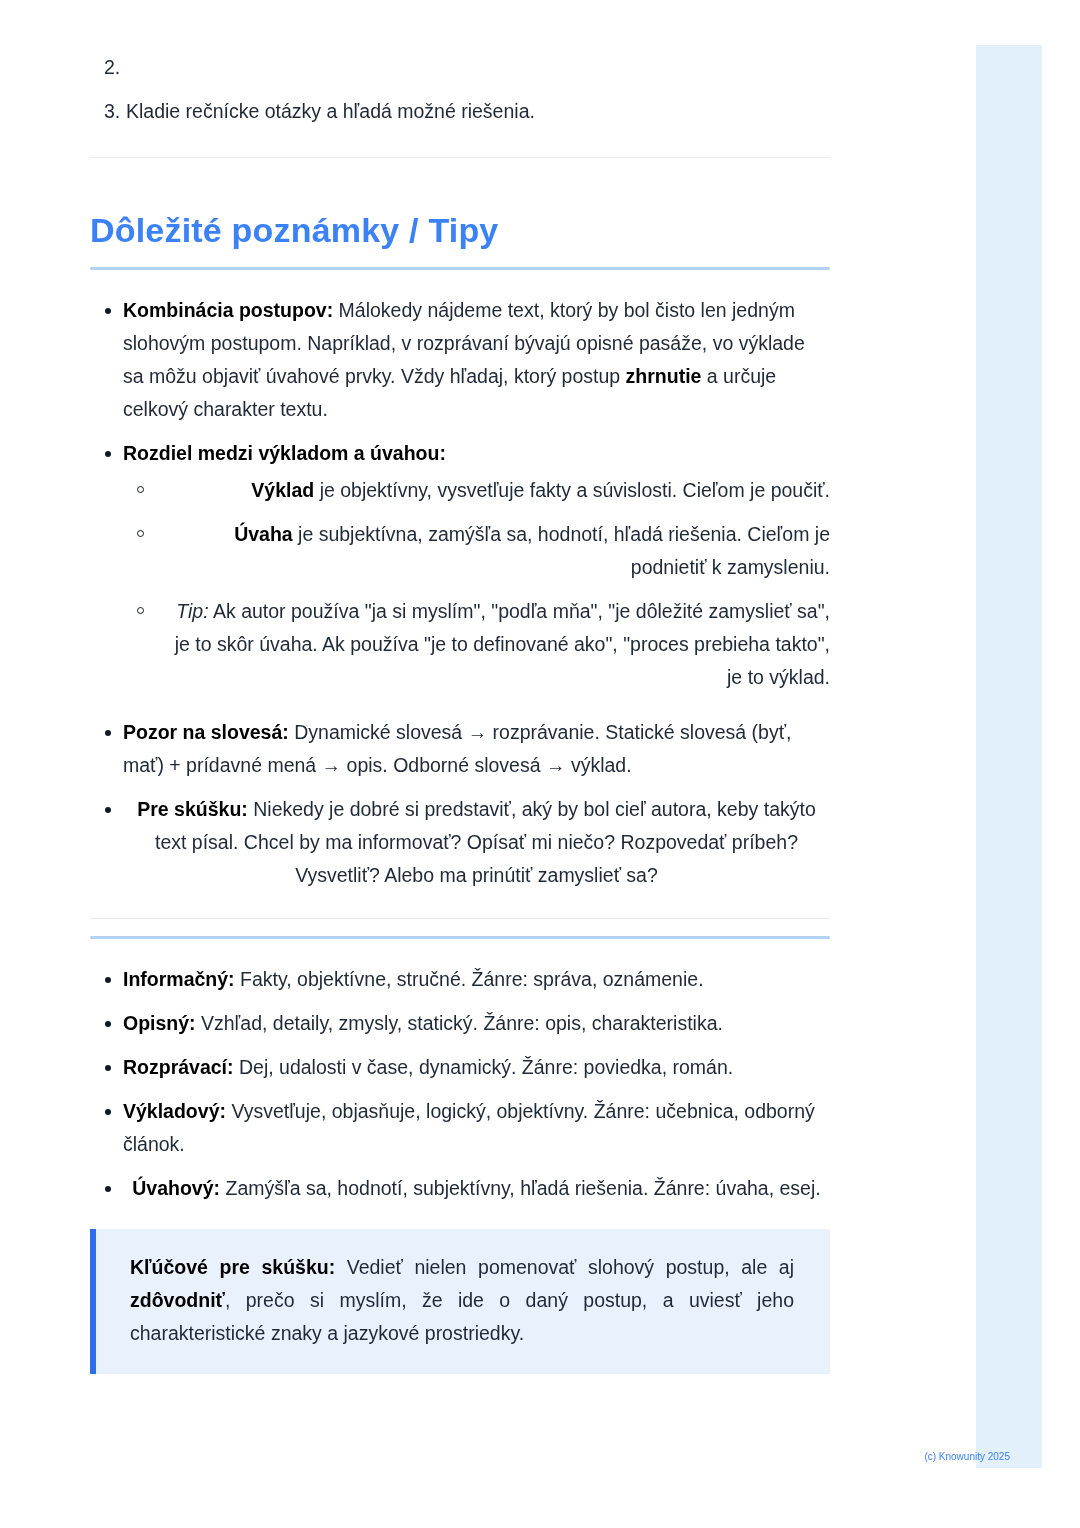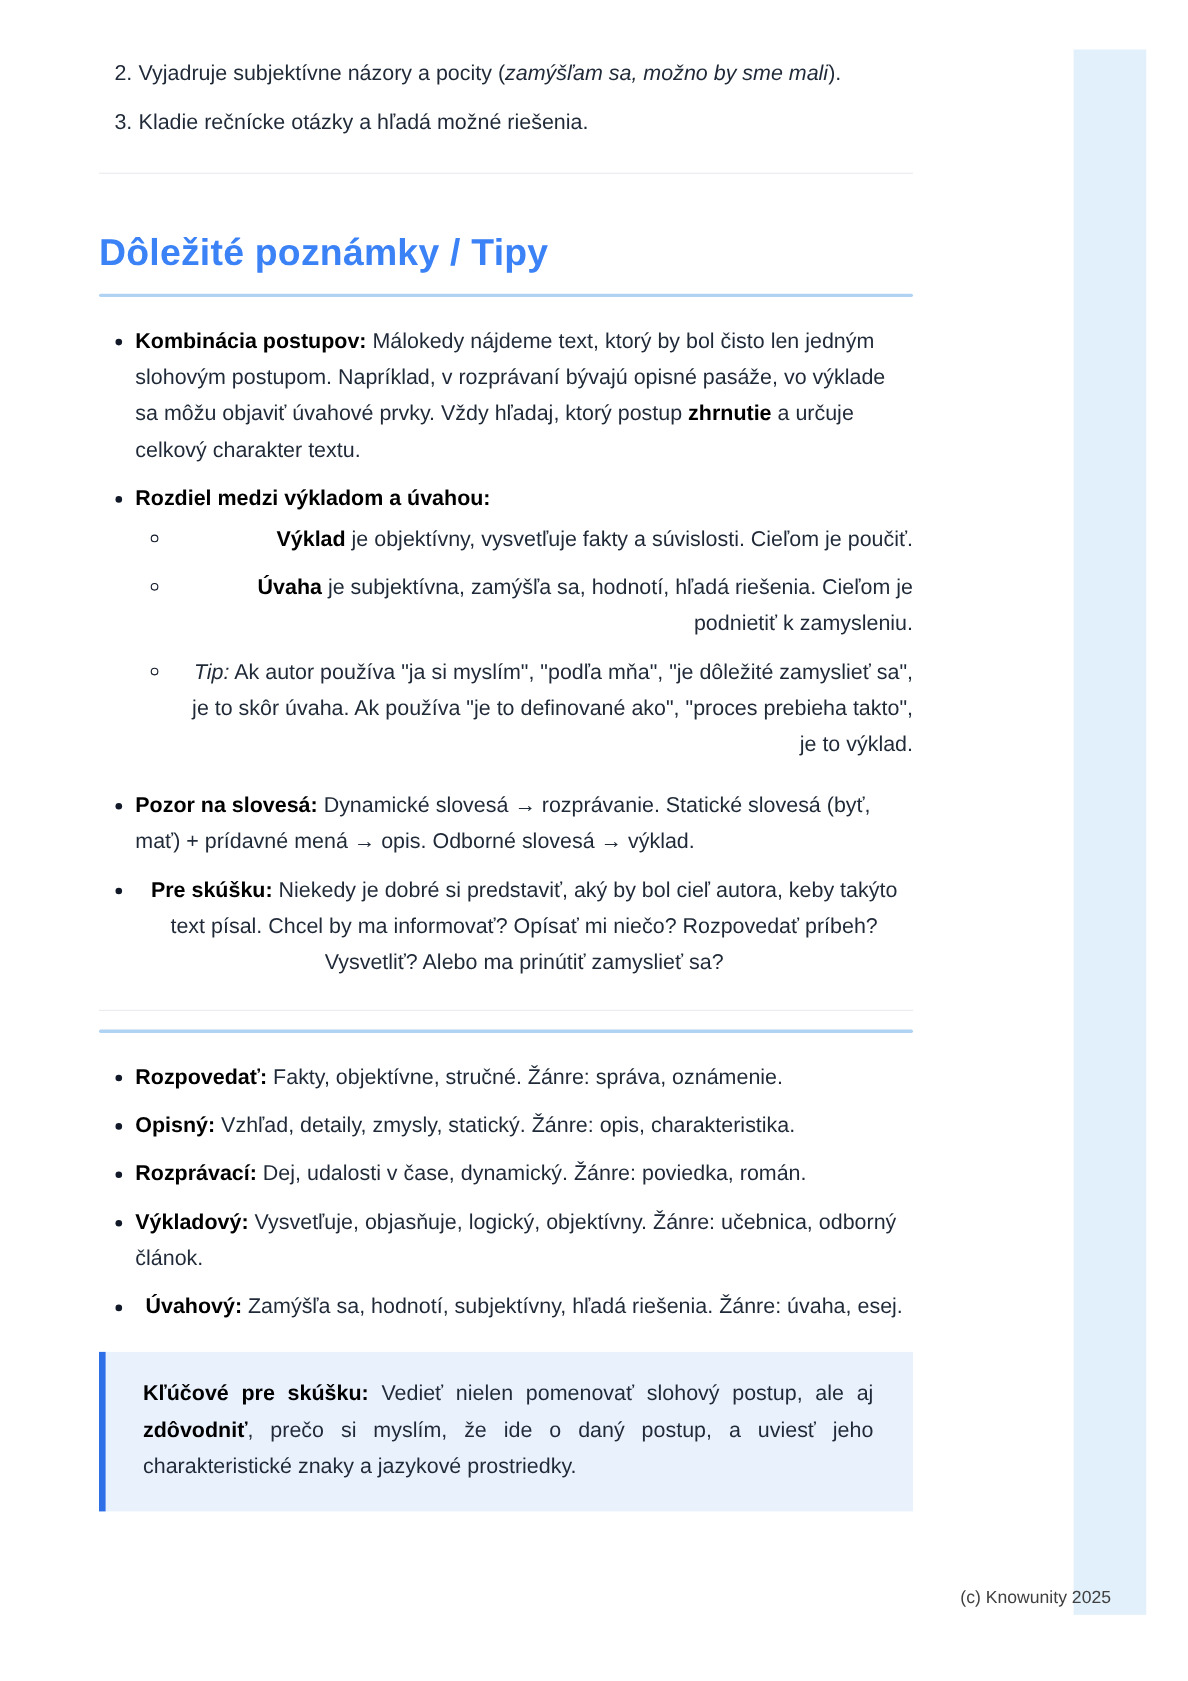--- a/index.html
+++ b/index.html
@@ -125,37 +125,36 @@
     margin: 0;
     font-size: 19.5px;
     line-height: 33px;
     text-align: justify;
   }
 
   .footer {
     position: absolute;
     right: 70px;
     bottom: 66px;
-    font-size: 16px;
-    color: #404040;
+    font-size: 10px;
+    color: #3b82f6;
     margin-left: 13px;
   }
 </style>
 </head>
 <body>
 
 <div class="page">
 
   <div class="side-strip"></div>
 
   <div class="content">
 
     <div class="intro-item">
       <span class="intro-marker">2.</span>
-      <span class="intro-text"><span>Vyjadruje subjektívne názory a pocity (</span><em>zamýšľam sa, možno by sme mali</em><span>).</span></span>
     </div>
     <div class="intro-item">
       <span class="intro-marker">3.</span>
       <span class="intro-text"><span>Kladie rečnícke otázky a hľadá možné riešenia.</span></span>
     </div>
 
     <div class="divider"></div>
 
     <h1 class="section-title">Dôležité poznámky / Tipy</h1>
     <div class="title-underline"></div>
@@ -198,21 +197,21 @@
       </li>
     </ul>
 
     <div class="divider second"></div>
 
     <div class="title-underline"></div>
 
     <ul class="bullets">
       <li>
         <span class="dot"></span>
-        <div class="bullet-body"><strong>Rozpovedať:</strong><span> Fakty, objektívne, stručné. Žánre: správa, oznámenie.</span></div>
+        <div class="bullet-body"><strong>Informačný:</strong><span> Fakty, objektívne, stručné. Žánre: správa, oznámenie.</span></div>
       </li>
       <li>
         <span class="dot"></span>
         <div class="bullet-body"><strong>Opisný:</strong><span> Vzhľad, detaily, zmysly, statický. Žánre: opis, charakteristika.</span></div>
       </li>
       <li>
         <span class="dot"></span>
         <div class="bullet-body"><strong>Rozprávací:</strong><span> Dej, udalosti v čase, dynamický. Žánre: poviedka, román.</span></div>
       </li>
       <li>

